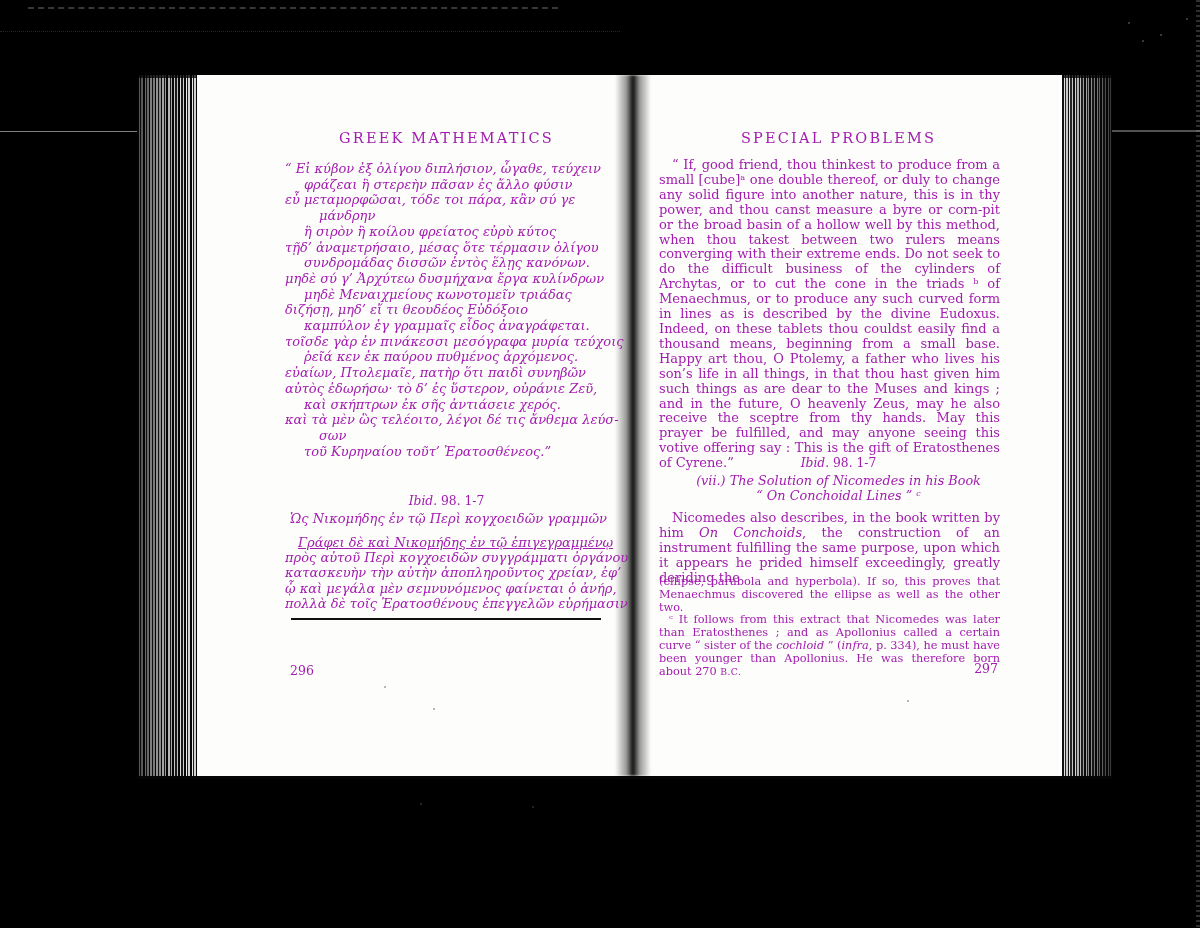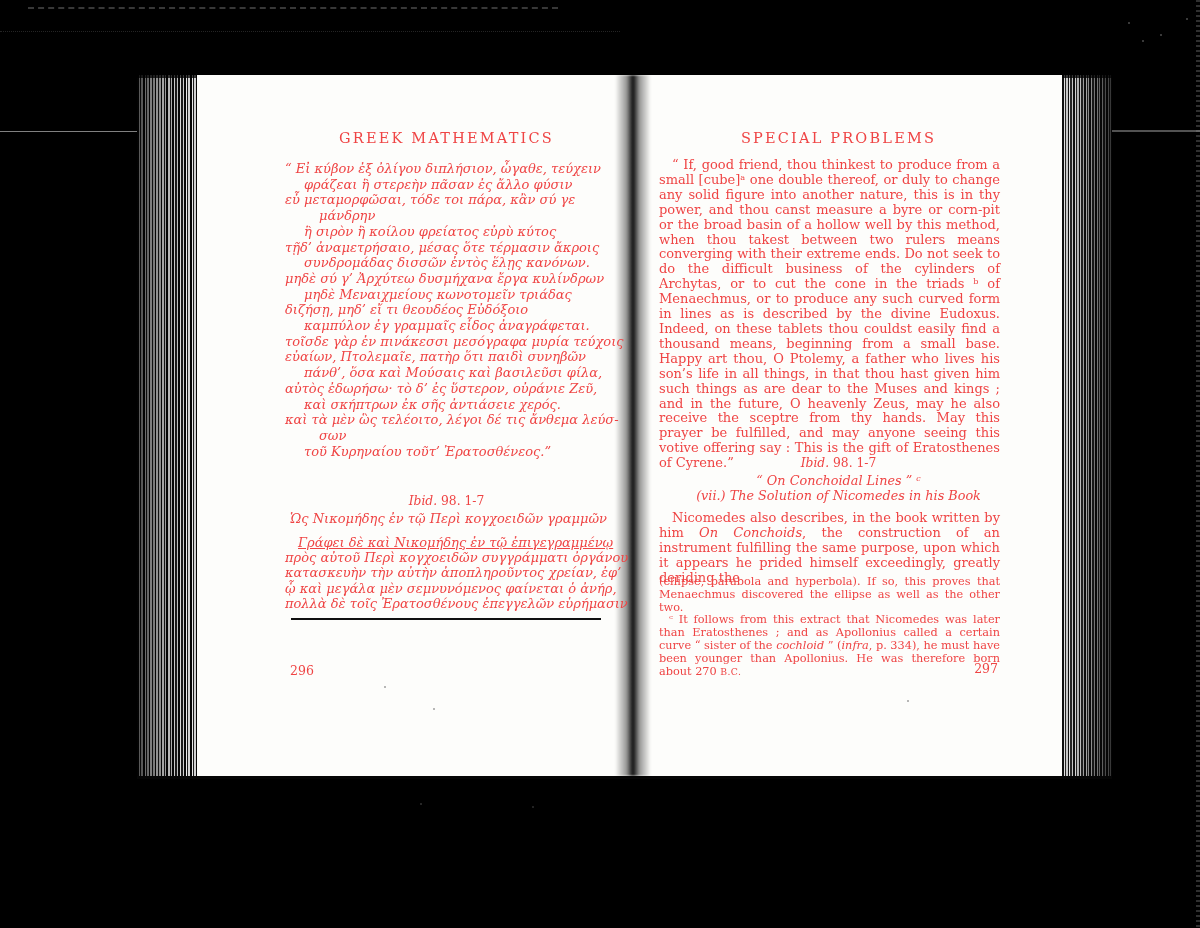--- a/index.html
+++ b/index.html
@@ -1,17 +1,17 @@
 <!DOCTYPE html>
 <html><head>
 <meta charset="utf-8">
 <style>
   html,body{margin:0;padding:0;background:#000;}
   .canvas{position:relative;width:1200px;height:928px;background:#000;overflow:hidden;
-          font-family:"DejaVu Serif",serif;color:#ef4444;}
+          font-family:"DejaVu Serif",serif;color:#a21caf;}
   .book{position:absolute;left:137px;top:75px;width:975px;height:701px;background:#fdfdfb;
         border-bottom:3px solid #050505;}
   
   .edges{position:absolute;top:0;height:100%;}
   .edges-left{left:0;width:60px;
     background:
       linear-gradient(to right, rgba(0,0,0,.65), rgba(0,0,0,0) 80%),
       repeating-linear-gradient(to right,#070707 0 1.7px,#e9e9e9 1.7px 3.1px,#1c1c1c 3.1px 4.3px,#d2d2d2 4.3px 5.9px);
     box-shadow:inset 0 3px 0 rgba(0,0,0,.75);}
   .edges-right{left:925px;width:50px;
@@ -94,29 +94,29 @@
 
     <div class="pageblock left-block">
       <div class="abs running-head" style="top:55px">GREEK MATHEMATICS</div>
 
       <div class="abs poem greek" style="top:86px">
           <div class="tline ind0">“ Εἰ κύβον ἐξ ὀλίγου διπλήσιον, ὦγαθε, τεύχειν</div>
           <div class="tline ind1">φράζεαι ἢ στερεὴν πᾶσαν ἐς ἄλλο φύσιν</div>
           <div class="tline ind0">εὖ μεταμορφῶσαι, τόδε τοι πάρα, κἂν σύ γε</div>
           <div class="tline ind2">μάνδρην</div>
           <div class="tline ind1">ἢ σιρὸν ἢ κοίλου φρείατος εὐρὺ κύτος</div>
-          <div class="tline ind0">τῇδ’ ἀναμετρήσαιο, μέσας ὅτε τέρμασιν ἄκροις</div>
+          <div class="tline ind0">τῇδ’ ἀναμετρήσαιο, μέσας ὅτε τέρμασιν ὀλίγου</div>
           <div class="tline ind1">συνδρομάδας δισσῶν ἐντὸς ἕλῃς κανόνων.</div>
           <div class="tline ind0">μηδὲ σύ γ’ Ἀρχύτεω δυσμήχανα ἔργα κυλίνδρων</div>
           <div class="tline ind1">μηδὲ Μεναιχμείους κωνοτομεῖν τριάδας</div>
           <div class="tline ind0">διζήσῃ, μηδ’ εἴ τι θεουδέος Εὐδόξοιο</div>
           <div class="tline ind1">καμπύλον ἐγ γραμμαῖς εἶδος ἀναγράφεται.</div>
           <div class="tline ind0">τοῖσδε γὰρ ἐν πινάκεσσι μεσόγραφα μυρία τεύχοις</div>
+          <div class="tline ind1">ῥεῖά κεν ἐκ παύρου πυθμένος ἀρχόμενος.</div>
           <div class="tline ind0">εὐαίων, Πτολεμαῖε, πατὴρ ὅτι παιδὶ συνηβῶν</div>
-          <div class="tline ind1">πάνθ’, ὅσα καὶ Μούσαις καὶ βασιλεῦσι φίλα,</div>
           <div class="tline ind0">αὐτὸς ἐδωρήσω· τὸ δ’ ἐς ὕστερον, οὐράνιε Ζεῦ,</div>
           <div class="tline ind1">καὶ σκήπτρων ἐκ σῆς ἀντιάσειε χερός.</div>
           <div class="tline ind0">καὶ τὰ μὲν ὣς τελέοιτο, λέγοι δέ τις ἄνθεμα λεύσ-</div>
           <div class="tline ind2">σων</div>
           <div class="tline ind1">τοῦ Κυρηναίου τοῦτ’ Ἐρατοσθένεος.”</div>
         </div>
 
       <div class="abs citation" style="top:419px"><span class="it">Ibid.</span><span> 98. 1-7</span></div>
 
       <div class="abs incipit greek" style="top:436px">Ὡς Νικομήδης ἐν τῷ Περὶ κογχοειδῶν γραμμῶν</div>
@@ -136,22 +136,22 @@
     </div>
 
     <div class="pageblock right-block">
       <div class="abs running-head push-right" style="top:55px">SPECIAL PROBLEMS</div>
 
       <p class="abs body-par" style="top:83px"><span>“ If, good friend, thou thinkest to produce from a small [cube]ᵃ one double thereof, or duly to change any solid figure into another nature, this is in thy power, and thou canst measure a byre or corn-pit or the broad basin of a hollow well by this method, when thou takest between two rulers means converging with their extreme ends.  Do not seek to do the difficult business of the cylinders of Archytas, or to cut the cone in the triads ᵇ of Menaechmus, or to produce any such curved form in lines as is described by the divine Eudoxus.  Indeed, on these tablets thou couldst easily find a thousand means, beginning from a small base.  Happy art thou, O Ptolemy, a father who lives his son’s life in all things, in that thou hast given him such things as are dear to the Muses and kings ; and in the future, O heavenly Zeus, may he also receive the sceptre from thy hands.  May this prayer be fulfilled, and may anyone seeing this votive offering say : This is the gift of Eratosthenes of Cyrene.”</span></p>
 
       <div class="abs citation push-right" style="top:381px"><span class="it">Ibid.</span><span> 98. 1-7</span></div>
 
       <div class="abs section-heading push-right" style="top:399px">
+        <div>(vii.) The Solution of Nicomedes in his Book</div>
         <div>“ On Conchoidal Lines ” ᶜ</div>
-        <div>(vii.) The Solution of Nicomedes in his Book</div>
       </div>
 
       <p class="abs body-par2" style="top:435px"><span>Nicomedes also describes, in the book written by him </span><span class="it">On Conchoids</span><span>, the construction of an instrument fulfilling the same purpose, upon which it appears he prided himself exceedingly, greatly deriding the</span></p>
 
       <div class="abs" style="top:501px">
         <p class="fn-par"><span>(ellipse, parabola and hyperbola).  If so, this proves that Menaechmus discovered the ellipse as well as the other two.</span></p>
         <p class="fn-par indented"><span>ᶜ It follows from this extract that Nicomedes was later than Eratosthenes ; and as Apollonius called a certain curve “ sister of the </span><span class="it">cochloid</span><span> ” (</span><span class="it">infra</span><span>, p. 334), he must have been younger than Apollonius.  He was therefore born about 270 </span><span class="sc">B.C.</span></p>
       </div>
 
       <div class="abs page-number pn-right" style="top:586px">297</div>

